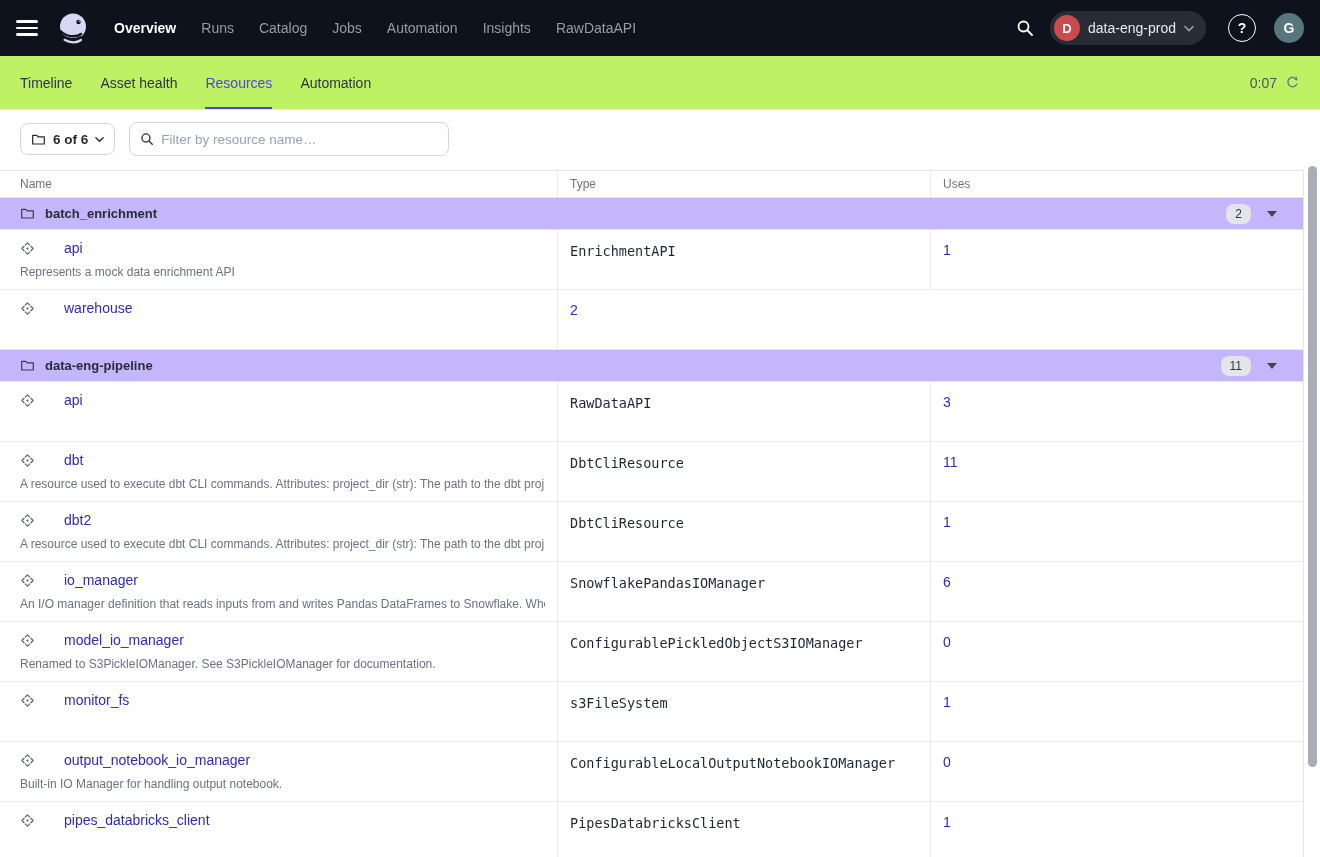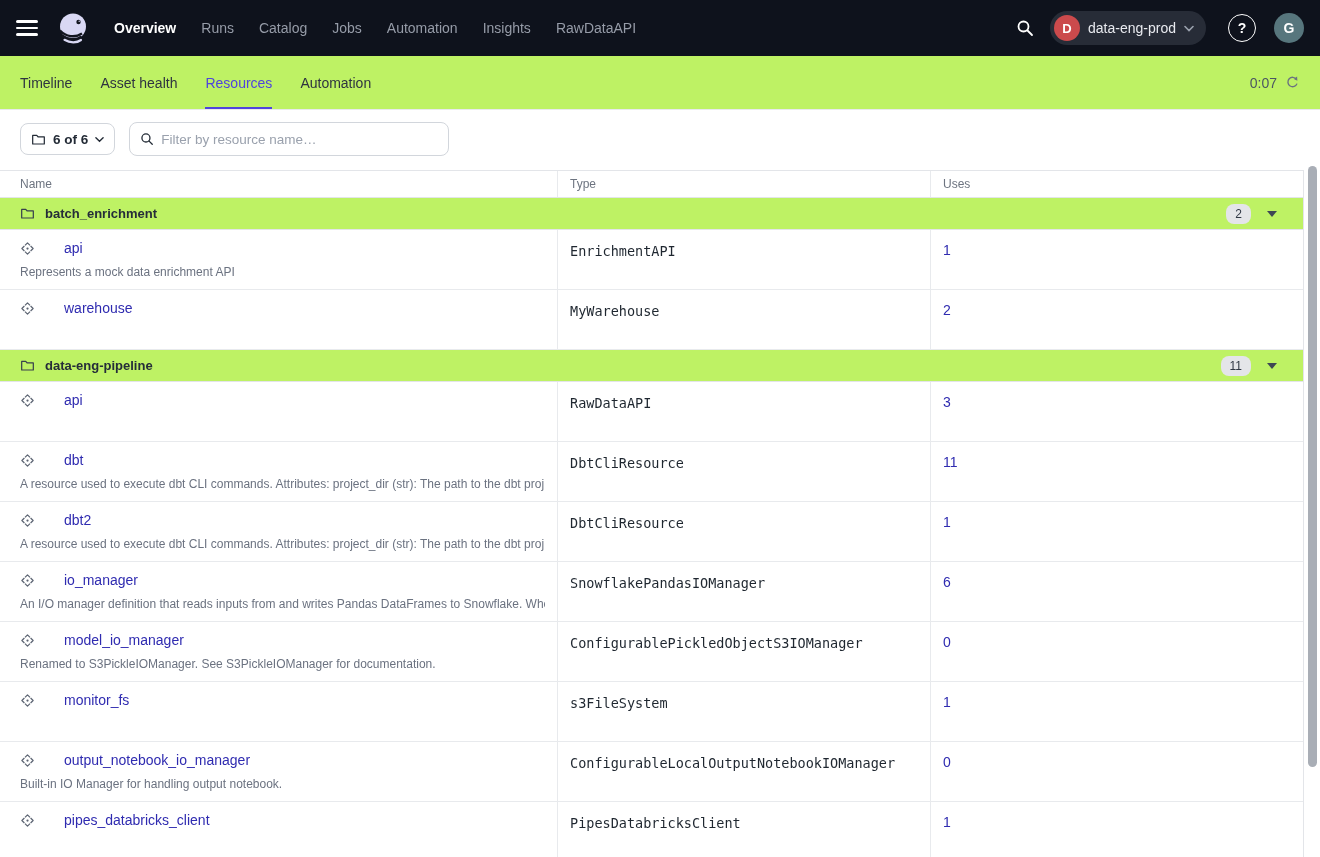--- a/index.html
+++ b/index.html
@@ -38,21 +38,21 @@
   .search-box input { border:none; outline:none; flex:1; font-size:13.5px; color:#232b36; font-family:"Liberation Sans",sans-serif; background:transparent; }
   .search-box input::placeholder { color:#9aa1ad; }
 
   
   .table { width:1304px; border-right:1px solid #e3e5e9; }
   .thead, .trow { display:grid; grid-template-columns:557px 373px 1fr; }
   .thead { height:28px; border-top:1px solid #e3e5e9; border-bottom:1px solid #e3e5e9; align-items:center; }
   .th { font-size:12px; color:#6d7480; padding-left:12px; }
   .th.first { padding-left:20px; }
   .th.bl, .cell.bl { border-left:1px solid #e8eaed; height:100%; }
-  .grouprow { height:32px; background:#bef264; border-bottom:1px solid #e3e5e9; display:flex; align-items:center; padding:0 26px 0 20px; gap:10px; }
+  .grouprow { height:32px; background:#c4b5fd; border-bottom:1px solid #e3e5e9; display:flex; align-items:center; padding:0 26px 0 20px; gap:10px; }
   .groupname { font-size:13px; font-weight:700; color:#252d39; }
   .group-spacer { flex:1; }
   .badge { background:#e4e5e9; color:#303845; font-size:12px; font-weight:500; border-radius:8px; padding:3px 9px; cursor:pointer; }
   .caret { width:0; height:0; border-left:5px solid transparent; border-right:5px solid transparent; border-top:6px solid #3f4754; margin-left:6px; cursor:pointer; }
   .trow { height:60px; border-bottom:1px solid #e8eaed; }
   .cell { padding:10px 12px 0 12px; overflow:hidden; }
   .cell.first { padding-left:20px; }
   .nameline { display:flex; align-items:center; gap:8px; }
   .res-icon { color:#5d6573; flex:none; display:flex; }
   .res-link { font-size:14px; font-weight:500; color:#2f2bb0; text-decoration:none; cursor:pointer;margin-left:21px; }
@@ -192,23 +192,20 @@
             <path d="M5.3 4.7 L8 2 L10.7 4.7"></path>
             <path d="M5.3 11.3 L8 14 L10.7 11.3"></path>
             <path d="M4.7 5.3 L2 8 L4.7 10.7"></path>
             <path d="M11.3 5.3 L14 8 L11.3 10.7"></path>
             <circle cx="8" cy="8" r="1.2" fill="currentColor" stroke="none"></circle>
           </svg>
         <a class="res-link">warehouse</a>
       </div>
       <div class="desc"></div>
     </div>
-    <div class="cell bl">
-        <div class="typetxt">MyWarehouse</div>
-      </div>
     <div class="cell bl"><a class="uses-link">2</a></div>
   </div>
 
   <div class="grouprow">
     <svg class="res-icon" viewBox="0 0 16 16" width="15" height="15" fill="none" stroke="#38404d" stroke-width="1.3" stroke-linejoin="round">
         <path d="M1.8 12.8 V3.6 h4.3 l1.6 1.7 h6.5 v7.5 z"></path>
       </svg>
     <span class="groupname">data-eng-pipeline</span>
     <div class="group-spacer"></div>
     <span class="badge">11</span>

